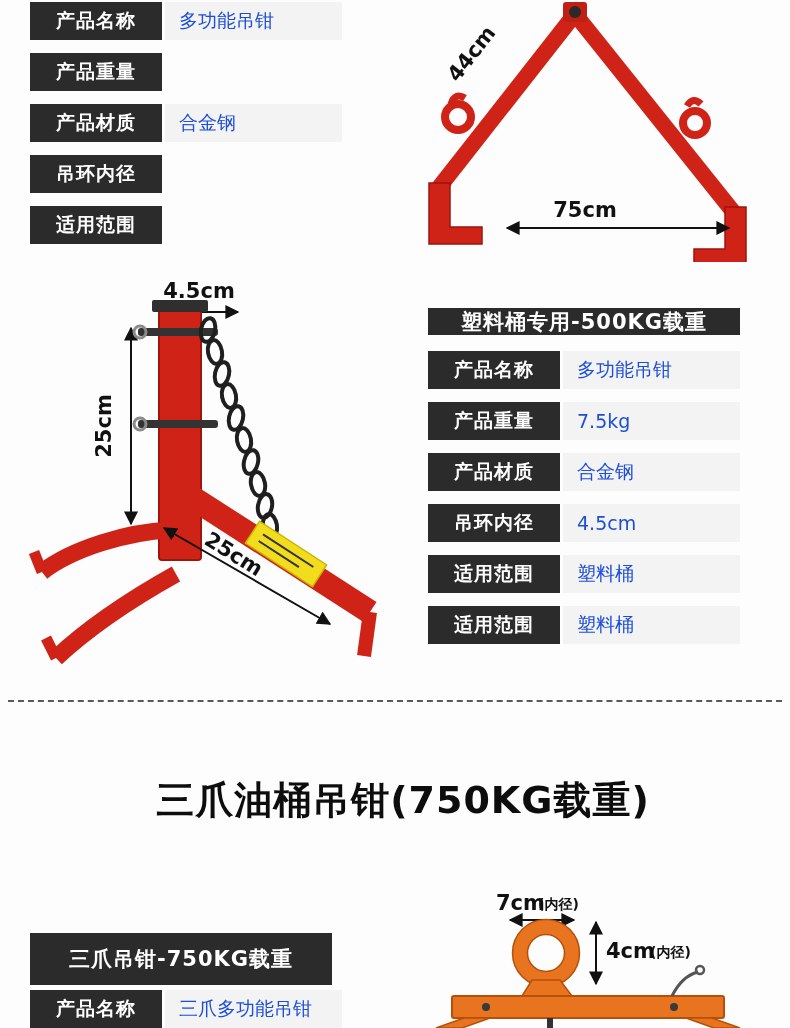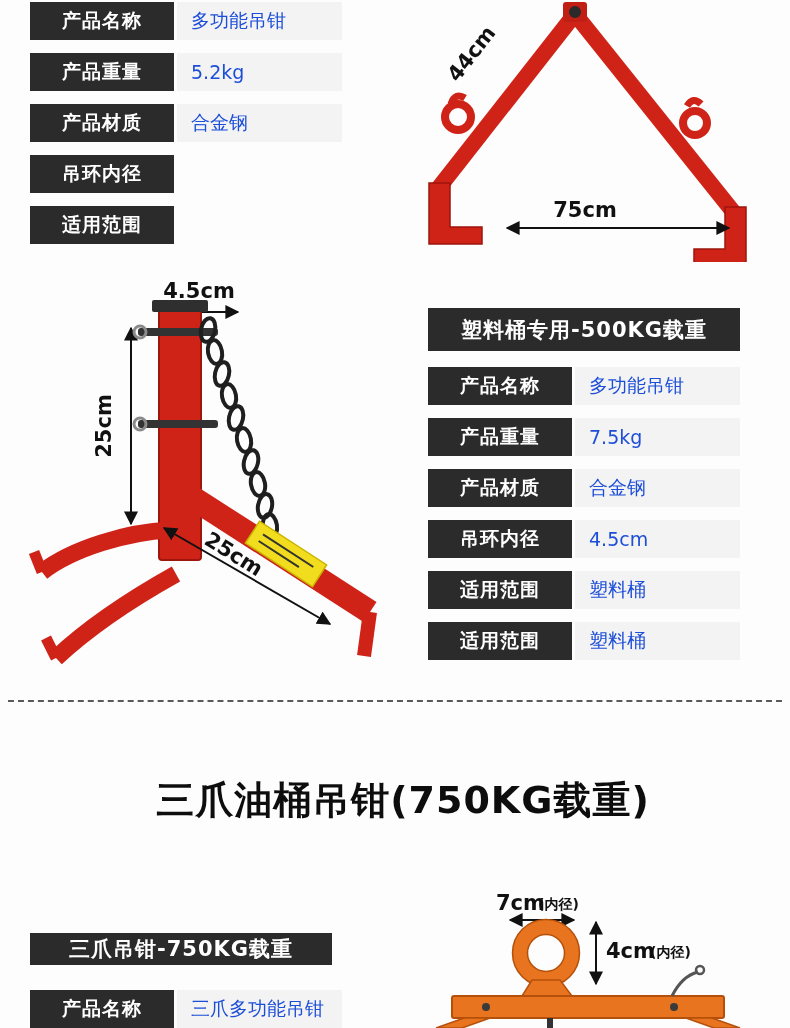--- a/index.html
+++ b/index.html
@@ -10,32 +10,32 @@
     font-family:"DejaVu Sans","Liberation Sans",sans-serif;
     overflow:hidden;
     color:#141414;
   }
   .abs { position:absolute; }
 
   
   .spec-table { display:flex; flex-direction:column; }
   .spec-row { display:flex; height:38px; margin-bottom:13px; }
   .spec-label {
-    width:144px; background:#2b2b2b; color:#ffffff;
+    width:132px; background:#2b2b2b; color:#ffffff;
     font-size:19px; font-weight:bold; letter-spacing:1px;
     display:flex; align-items:center; justify-content:center;
     flex-shrink:0;
   }
   .spec-value {
     flex:1; background:#f3f3f3; color:#1d4ed8; font-size:19px;
     display:flex; align-items:center; padding-left:14px; margin-left:3px;
   }
 
   .header-bar {
-    background:#2b2b2b; color:#ffffff; height:43px;
+    background:#2b2b2b; color:#ffffff; height:27px;
     font-size:21px; font-weight:bold; letter-spacing:1px;
     display:flex; align-items:center; justify-content:center;
     margin-bottom:16px;
   }
 
   .dashed-divider { border-top:2px dashed #5a5a5a; height:0; }
 
   .big-title {
     width:790px; text-align:center;
     font-size:38px; font-weight:bold; color:#0d0d0d;
@@ -49,21 +49,20 @@
 
 <div class="abs" style="left:0;top:0;width:790px;height:1028px">
 
   <div class="abs spec-table" style="left:30px;top:2px;width:312px">
     <div class="spec-row">
       <div class="spec-label">产品名称</div>
       <div class="spec-value">多功能吊钳</div>
     </div>
     <div class="spec-row">
       <div class="spec-label">产品重量</div>
-      <div class="spec-value">5.2kg</div>
     </div>
     <div class="spec-row">
       <div class="spec-label">产品材质</div>
       <div class="spec-value">合金钢</div>
     </div>
     <div class="spec-row">
       <div class="spec-label">吊环内径</div>
     </div>
     <div class="spec-row">
       <div class="spec-label">适用范围</div>
@@ -173,21 +172,21 @@
         <div class="spec-label">适用范围</div>
         <div class="spec-value">塑料桶</div>
       </div>
     </div>
   </div>
 
   <div class="abs dashed-divider" style="left:8px;top:700px;width:774px"></div>
 
   <div class="abs big-title" style="left:8px;top:772px">三爪油桶吊钳(750KG载重)</div>
 
-  <div class="abs header-bar" style="left:30px;top:933px;width:302px;height:32px;margin-bottom:0">三爪吊钳-750KG载重</div>
+  <div class="abs header-bar" style="left:30px;top:933px;width:302px;height:52px;margin-bottom:0">三爪吊钳-750KG载重</div>
 
   <div class="abs spec-table" style="left:30px;top:990px;width:312px">
     <div class="spec-row">
       <div class="spec-label">产品名称</div>
       <div class="spec-value">三爪多功能吊钳</div>
     </div>
   </div>
 
   <svg class="abs" style="left:428px;top:868px;width:362px;height:160px" viewBox="0 0 362 160">
     <defs>

